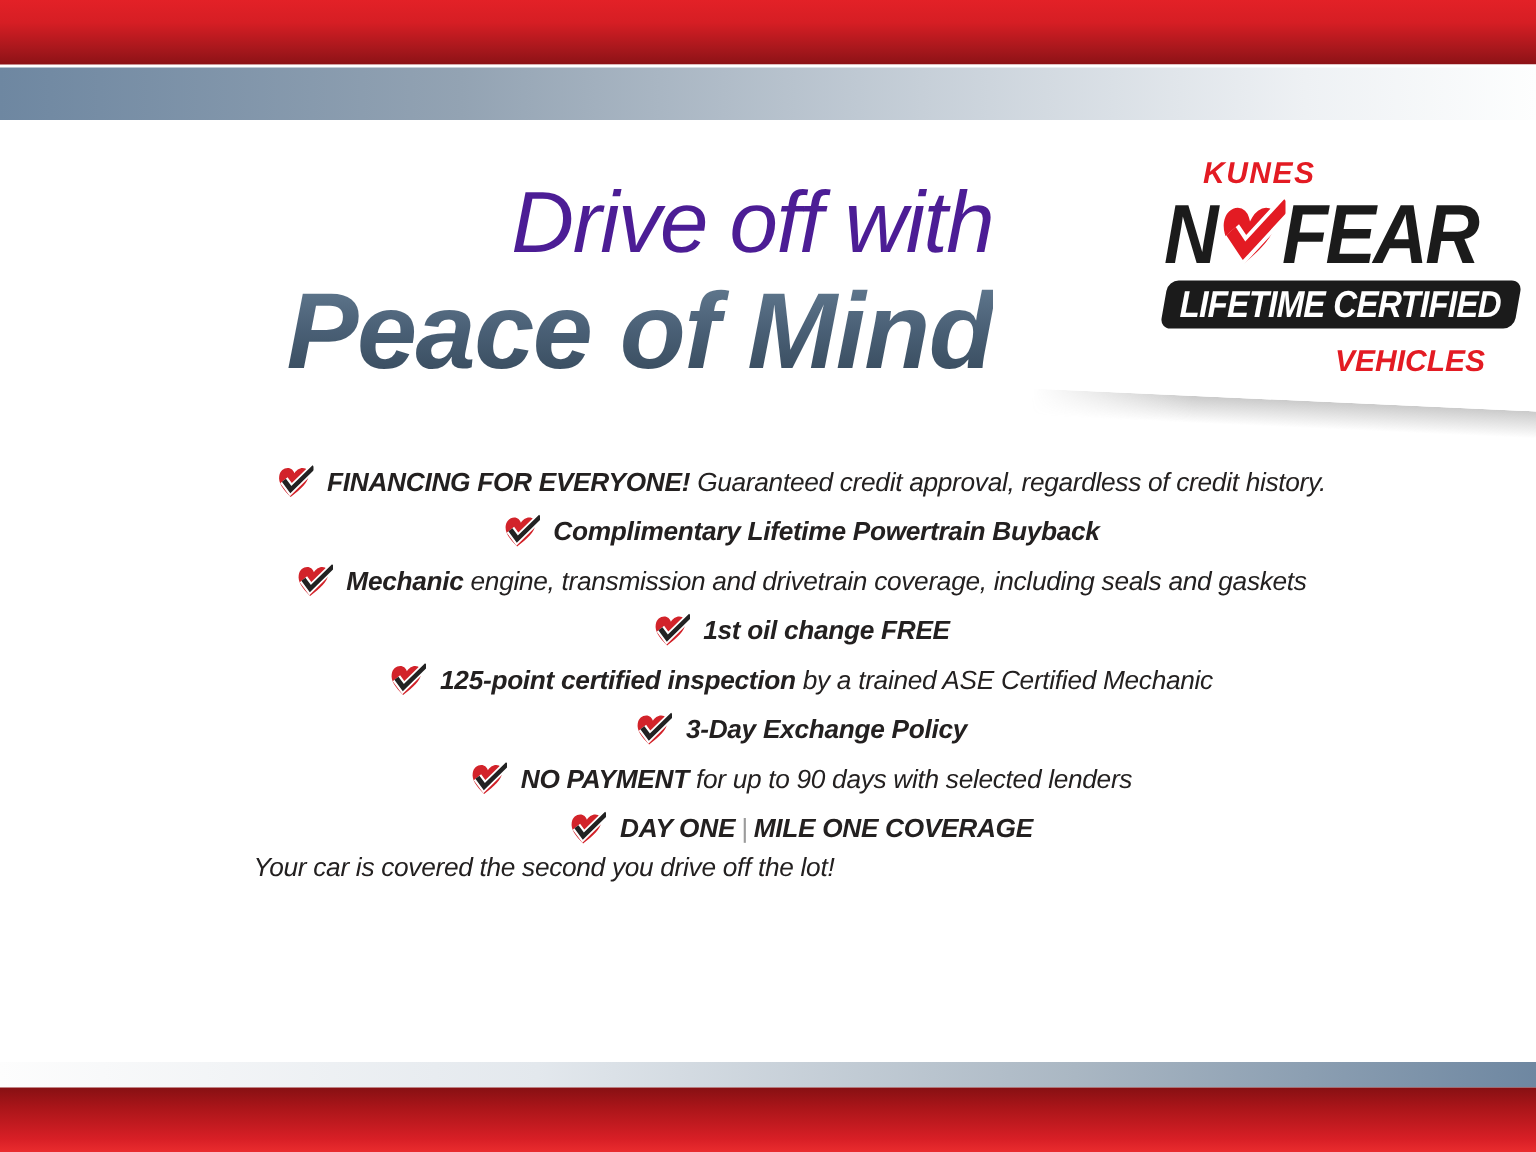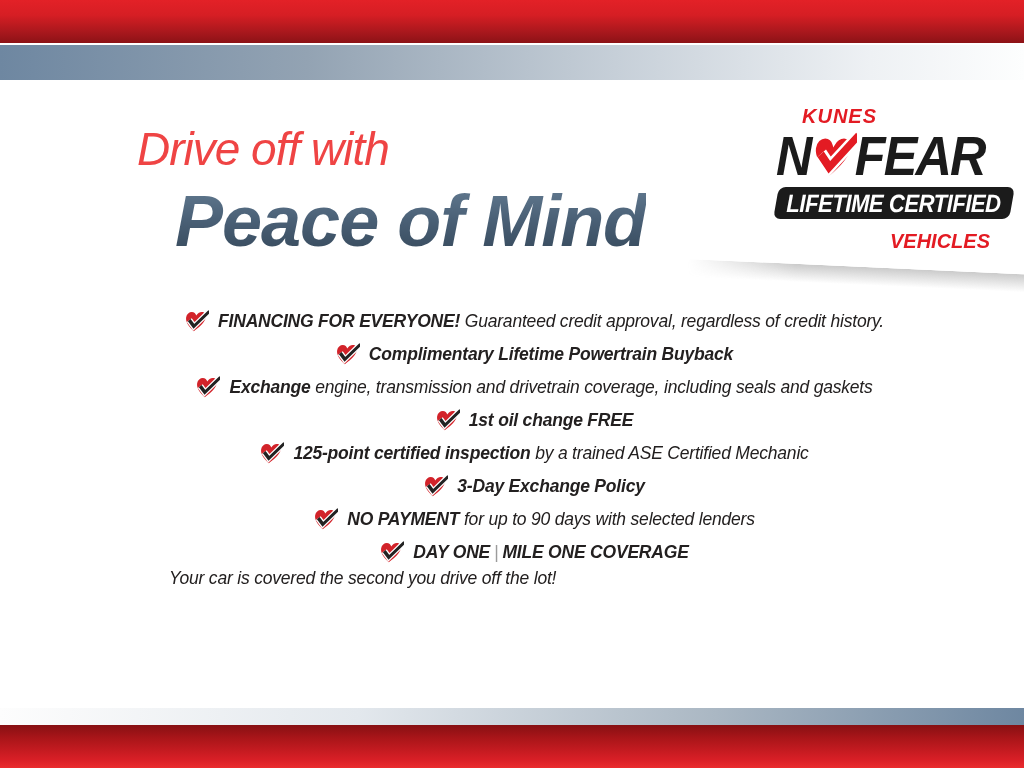--- a/index.html
+++ b/index.html
@@ -26,25 +26,25 @@
     position:absolute; left:0; top:708px; width:1024px; height:17px;
     background:linear-gradient(90deg,#fdfdfd 0%,#e3e8ed 35%,#aab7c3 70%,#6e87a1 100%);
   }
   .bottom-red {
     position:absolute; left:0; top:725px; width:1024px; height:43px;
     background:linear-gradient(180deg,#871013 0%,#a91519 30%,#d81f26 80%,#ea2c2e 100%);
   }
   
   .hero { position:absolute; left:137px; top:116px; }
   .hero-line1 {
-    font-style:italic; font-weight:400; font-size:46px; line-height:66px;
-    color:#ef4444; letter-spacing:-1px;
+    font-style:italic; font-weight:400; font-size:58px; line-height:66px;
+    color:#4c1d95; letter-spacing:-1px;text-align:right;
   }
   .hero-line2 {
-    display:inline-block; margin-left:38px; margin-top:2px;
+    display:inline-block; margin-left:54px; margin-top:2px;
     font-style:italic; font-weight:700; font-size:72px; line-height:74px;
     letter-spacing:-1px;
     background:linear-gradient(180deg,#647c92 0%,#4a6076 48%,#35485a 100%);
     -webkit-background-clip:text; background-clip:text; color:transparent;
   }
   
   .logo { position:absolute; left:776px; top:106px; width:236px; }
   .logo-kunes {
     margin-left:26px; color:#e31b23; font-weight:700; font-style:italic;
     font-size:20px; line-height:20px; letter-spacing:1px;
@@ -164,21 +164,21 @@
 
   <div class="benefit">
     <svg class="hc bicon" width="27" height="25" viewBox="0 0 30 28">
       <g transform="skewX(-9) translate(3.5,0)">
         <path class="heart" d="M13.5 25 C6.5 19,2.5 14.2,2.5 9.3 C2.5 5.6,5 3.4,7.9 3.4 C10.5 3.4,12.6 5.3,13.5 7.3 C14.4 5.3,16.5 3.4,19.1 3.4 C22 3.4,24.5 5.6,24.5 9.3 C24.5 14.2,20.5 19,13.5 25 Z"></path>
         <path class="chk-w" d="M6.5 12.5 L12.8 19.5 L27.5 2.5"></path>
         <path class="chk" d="M6.5 12.5 L12.8 19.5 L27.5 2.5"></path>
       </g>
     </svg>
     <div class="btxt">
-      <span class="seg-b">Exchange</span>
+      <span class="seg-b">Mechanic</span>
       <span>engine, transmission and drivetrain coverage, including seals and gaskets</span>
     </div>
   </div>
 
   <div class="benefit">
     <svg class="hc bicon" width="27" height="25" viewBox="0 0 30 28">
       <g transform="skewX(-9) translate(3.5,0)">
         <path class="heart" d="M13.5 25 C6.5 19,2.5 14.2,2.5 9.3 C2.5 5.6,5 3.4,7.9 3.4 C10.5 3.4,12.6 5.3,13.5 7.3 C14.4 5.3,16.5 3.4,19.1 3.4 C22 3.4,24.5 5.6,24.5 9.3 C24.5 14.2,20.5 19,13.5 25 Z"></path>
         <path class="chk-w" d="M6.5 12.5 L12.8 19.5 L27.5 2.5"></path>
         <path class="chk" d="M6.5 12.5 L12.8 19.5 L27.5 2.5"></path>

